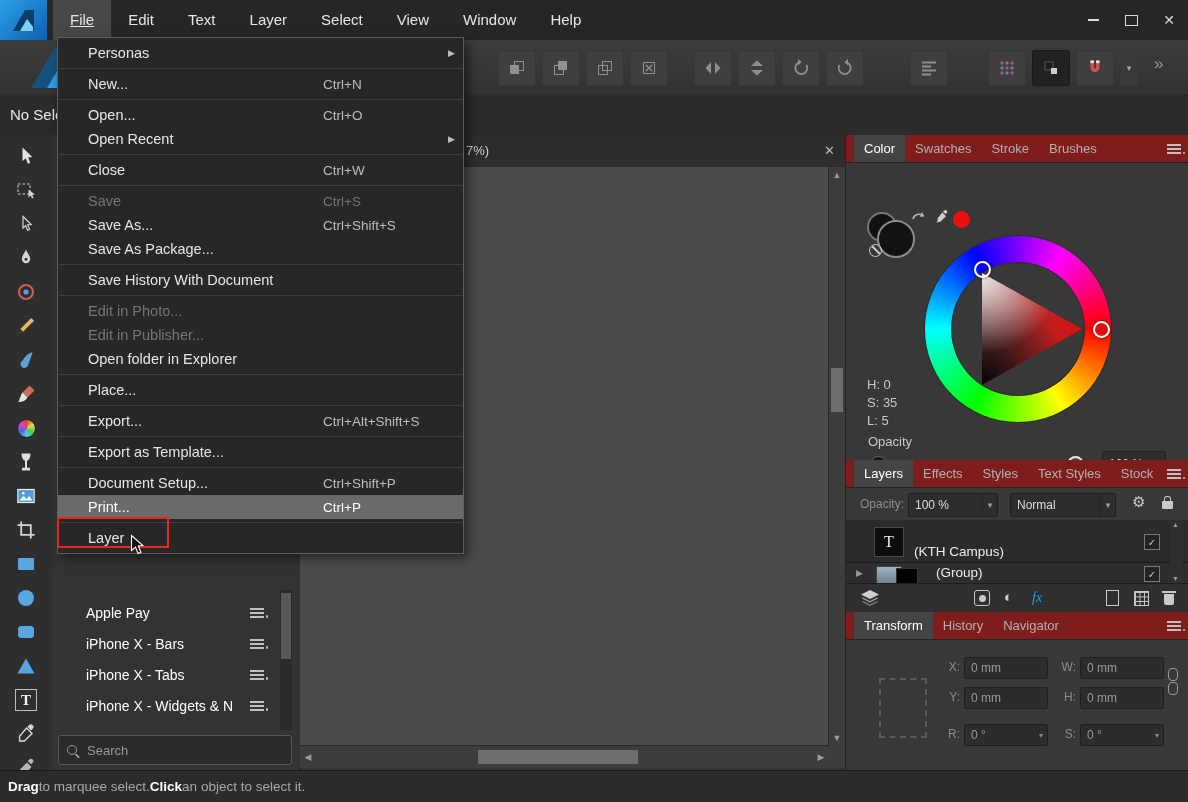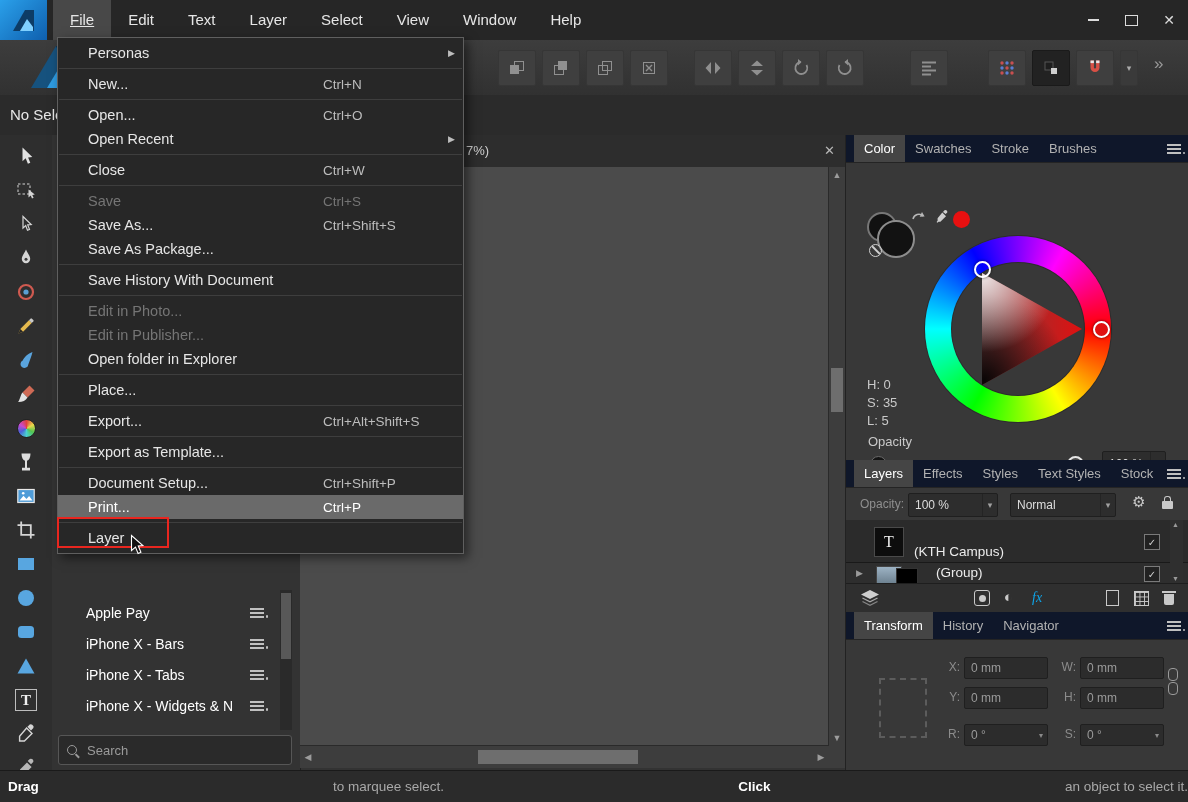--- a/index.html
+++ b/index.html
@@ -58,21 +58,21 @@
   #v-scroll{position:absolute;right:0;top:0;bottom:22px;width:16px;background:#3d3d3d;border-left:1px solid #2a2a2a;}
   #h-scroll{position:absolute;left:0;bottom:0;right:16px;height:22px;background:#3d3d3d;border-top:1px solid #2a2a2a;}
   .sc-arrow{position:absolute;color:#9c9c9c;font-size:9px;width:16px;height:16px;display:flex;align-items:center;justify-content:center;}
   #v-thumb{position:absolute;left:2px;top:201px;width:12px;height:44px;background:#6e6e6e;}
   #h-thumb{position:absolute;left:178px;top:4px;width:160px;height:14px;background:#6e6e6e;}
   #sc-corner{position:absolute;right:0;bottom:0;width:16px;height:22px;background:#3d3d3d;}
 
   
   #rightpanels{position:absolute;left:845px;top:135px;width:343px;height:635px;background:#383838;border-left:1px solid #222;}
   .panel{position:absolute;left:0;width:343px;overflow:hidden;}
-  .ptabbar{position:relative;height:27px;background:#0f172a;border-bottom:1px solid #242424;display:flex;align-items:center;}
+  .ptabbar{position:relative;height:27px;background:#7f1d1d;border-bottom:1px solid #242424;display:flex;align-items:center;}
   .vgrip{width:8px;position:relative;flex:0 0 auto;}
   .vgrip:after{content:"";position:absolute;left:3px;top:6px;bottom:6px;width:1.5px;background:#565656;}
   .ptab{padding:0 10px;line-height:27px;font-size:13px;color:#b2b2b2;}
   .ptab.active{background:#454545;color:#fff;}
   .ptabbar .grip{position:absolute;right:8px;top:9px;margin:0;}
 
   
   .marker{position:absolute;width:13px;height:13px;border:2px solid #fff;border-radius:50%;box-shadow:0 0 3px rgba(0,0,0,.7);}
   #wheel{position:absolute;left:79px;top:73px;width:186px;height:186px;border-radius:50%;background:conic-gradient(from 30deg,#f0f,#f00,#ff0,#0f0,#0ff,#00f,#f0f);box-shadow:0 0 0 1px #2c2c2c;}
   #wheel-hole{position:absolute;left:27px;top:27px;width:132px;height:132px;border-radius:50%;background:#383838;box-shadow:0 0 0 1px #2c2c2c;}
@@ -102,21 +102,21 @@
 
   
   .tf-label{position:absolute;width:20px;text-align:right;font-size:12px;color:#8c8c8c;line-height:22px;}
   .tf-box{position:absolute;width:82px;height:20px;background:#2c2c2c;border:1px solid #1f1f1f;border-radius:2px;display:flex;align-items:center;font-size:12px;color:#9b9b9b;}
   .tf-box .vtxt{padding-left:6px;flex:1;}
   .tf-box .ddc{width:12px;color:#8a8a8a;font-size:8px;text-align:center;}
   #ghost{position:absolute;left:33px;top:38px;width:44px;height:56px;border:2px dashed #5c5c5c;}
   .chain{position:absolute;width:8px;height:11px;border:1.4px solid #9a9a9a;border-radius:4px;}
 
   
-  #statusbar{position:absolute;left:0;top:770px;width:1188px;height:32px;background:#2b2b2b;border-top:1px solid #1a1a1a;display:flex;align-items:center;padding-left:8px;box-sizing:border-box;font-size:13.5px;justify-content:space-between;}
+  #statusbar{position:absolute;left:0;top:770px;width:1188px;height:32px;background:#2b2b2b;border-top:1px solid #1a1a1a;display:flex;align-items:center;padding-left:8px;box-sizing:border-box;font-size:13.5px;}
   #statusbar .b{color:#fff;font-weight:bold;}
   #statusbar .n{color:#a8a8a8;}
 
   
   #file-menu{position:absolute;left:57px;top:37px;width:405px;background:#272727;border:1px solid #5f5f5f;box-shadow:4px 4px 10px rgba(0,0,0,.5);padding:3px 0;z-index:100;}
   .mi{height:24px;display:flex;align-items:center;padding:0 8px 0 30px;font-size:14.5px;color:#e6e6e6;}
   .mi .lbl{flex:1;white-space:nowrap;}
   .mi .sc{width:118px;font-size:13.5px;color:#bdbdbd;flex:0 0 auto;}
   .mi .sub{width:14px;font-size:9px;color:#bdbdbd;text-align:right;flex:0 0 auto;}
   .mi.disabled .lbl,.mi.disabled .sc{color:#757575;}

